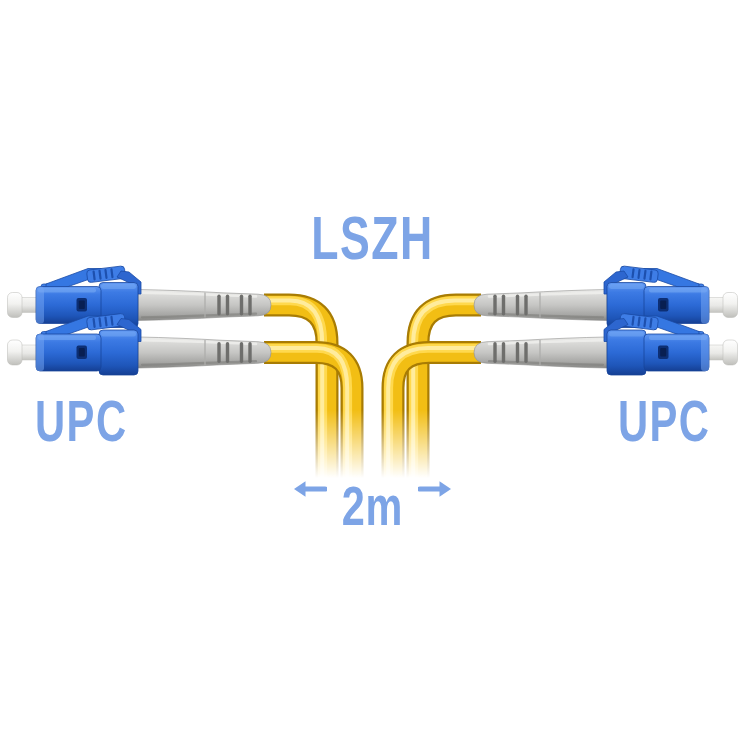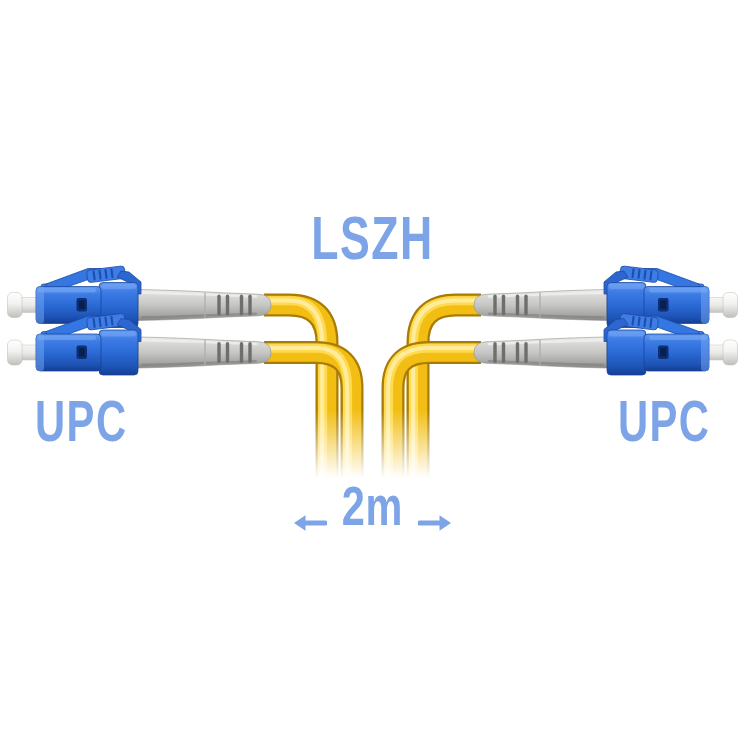--- a/index.html
+++ b/index.html
@@ -30,21 +30,21 @@
   .label-upc-left{
     left:35px;top:392px;font-size:58px;letter-spacing:2px;
     transform:scaleX(.72);transform-origin:left top;
   }
   .label-upc-right{
     right:35px;top:392px;font-size:58px;letter-spacing:2px;
     transform:scaleX(.72);transform-origin:right top;
   }
   .length-row{
     position:absolute;left:0;top:478px;width:745px;height:56px;
-    display:flex;align-items:flex-end;justify-content:center;gap:4px;
+    display:flex;align-items:flex-start;justify-content:center;gap:4px;
   }
   .length-text{
     color:var(--label-blue);font-weight:700;font-size:56px;line-height:1;
     transform:scaleX(.74);transform-origin:center center;letter-spacing:1px;
   }
   .arrow-stroke{stroke:var(--label-blue);stroke-width:5.2;stroke-linecap:round;fill:none;}
   .arrow-fill{fill:var(--label-blue);}
 
   
   .cable-edge{fill:none;stroke:var(--cable-yellow-dark);stroke-width:23;}

